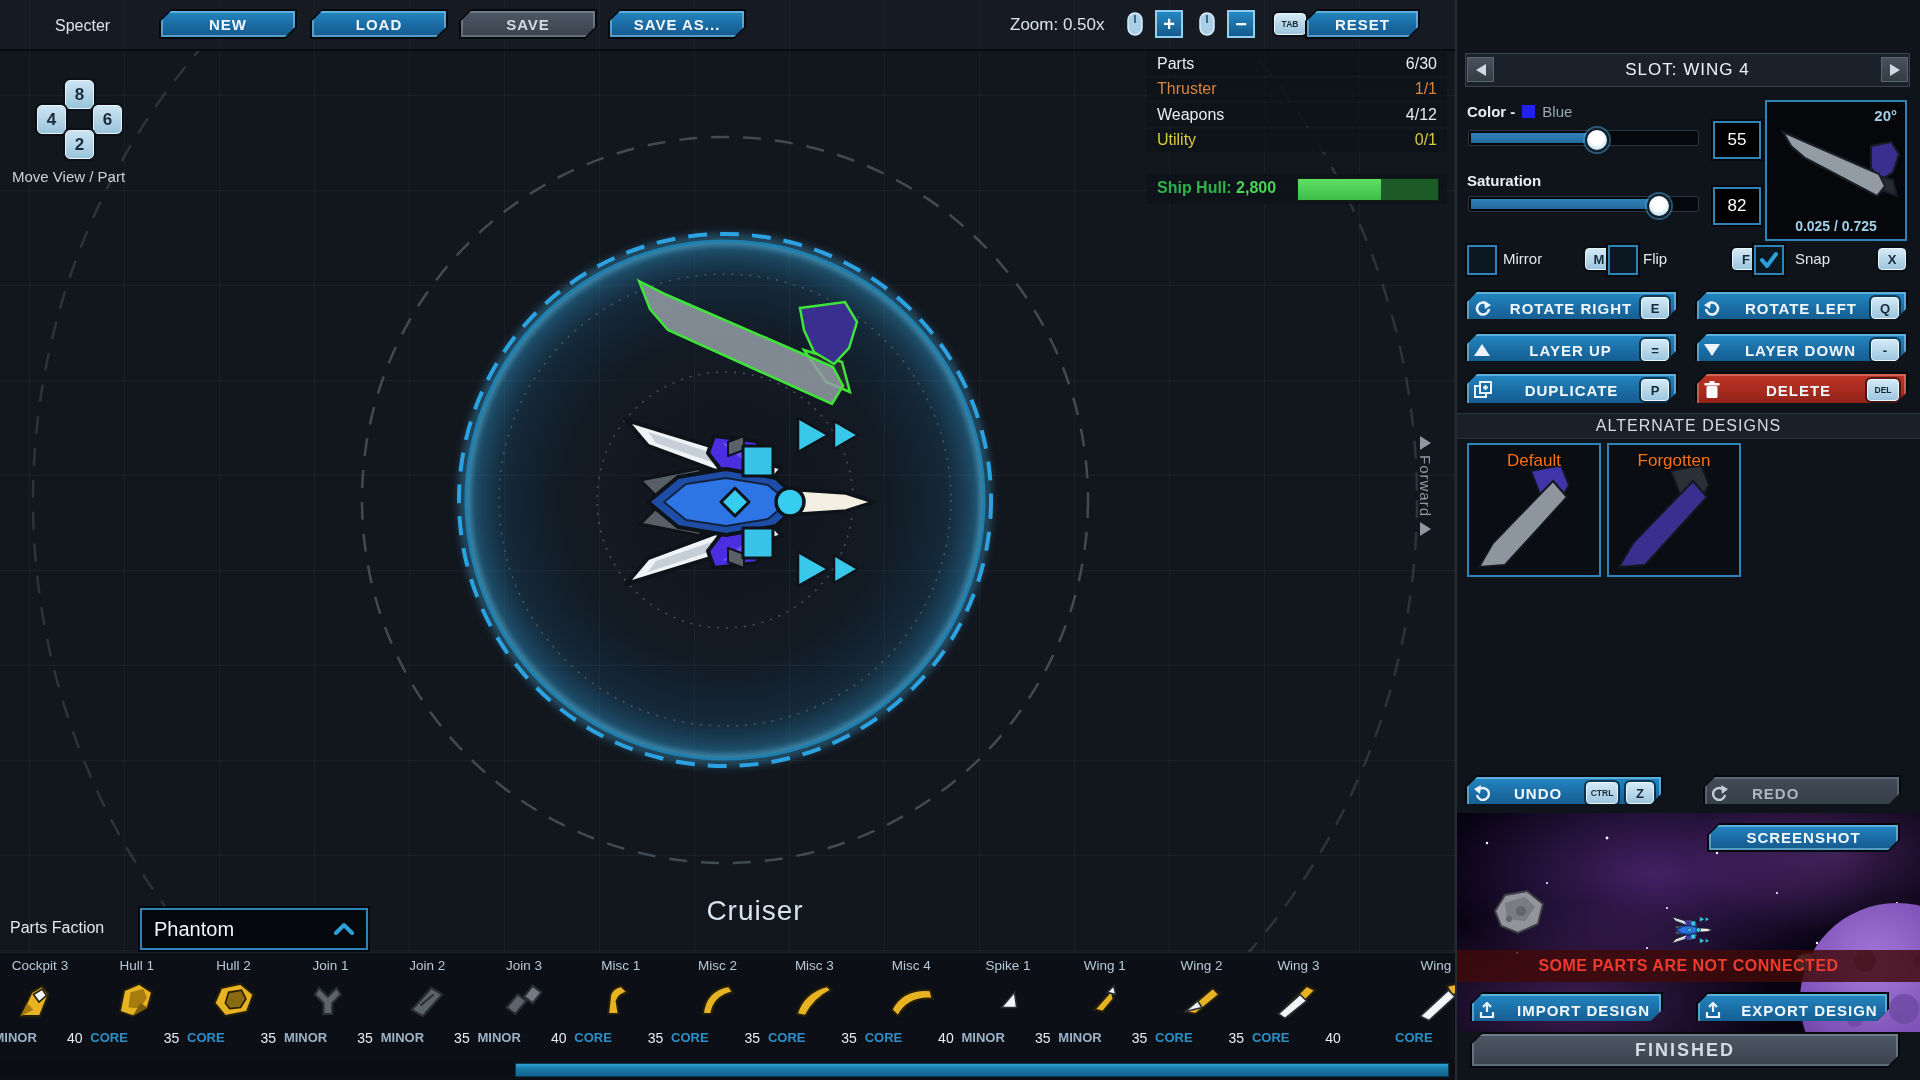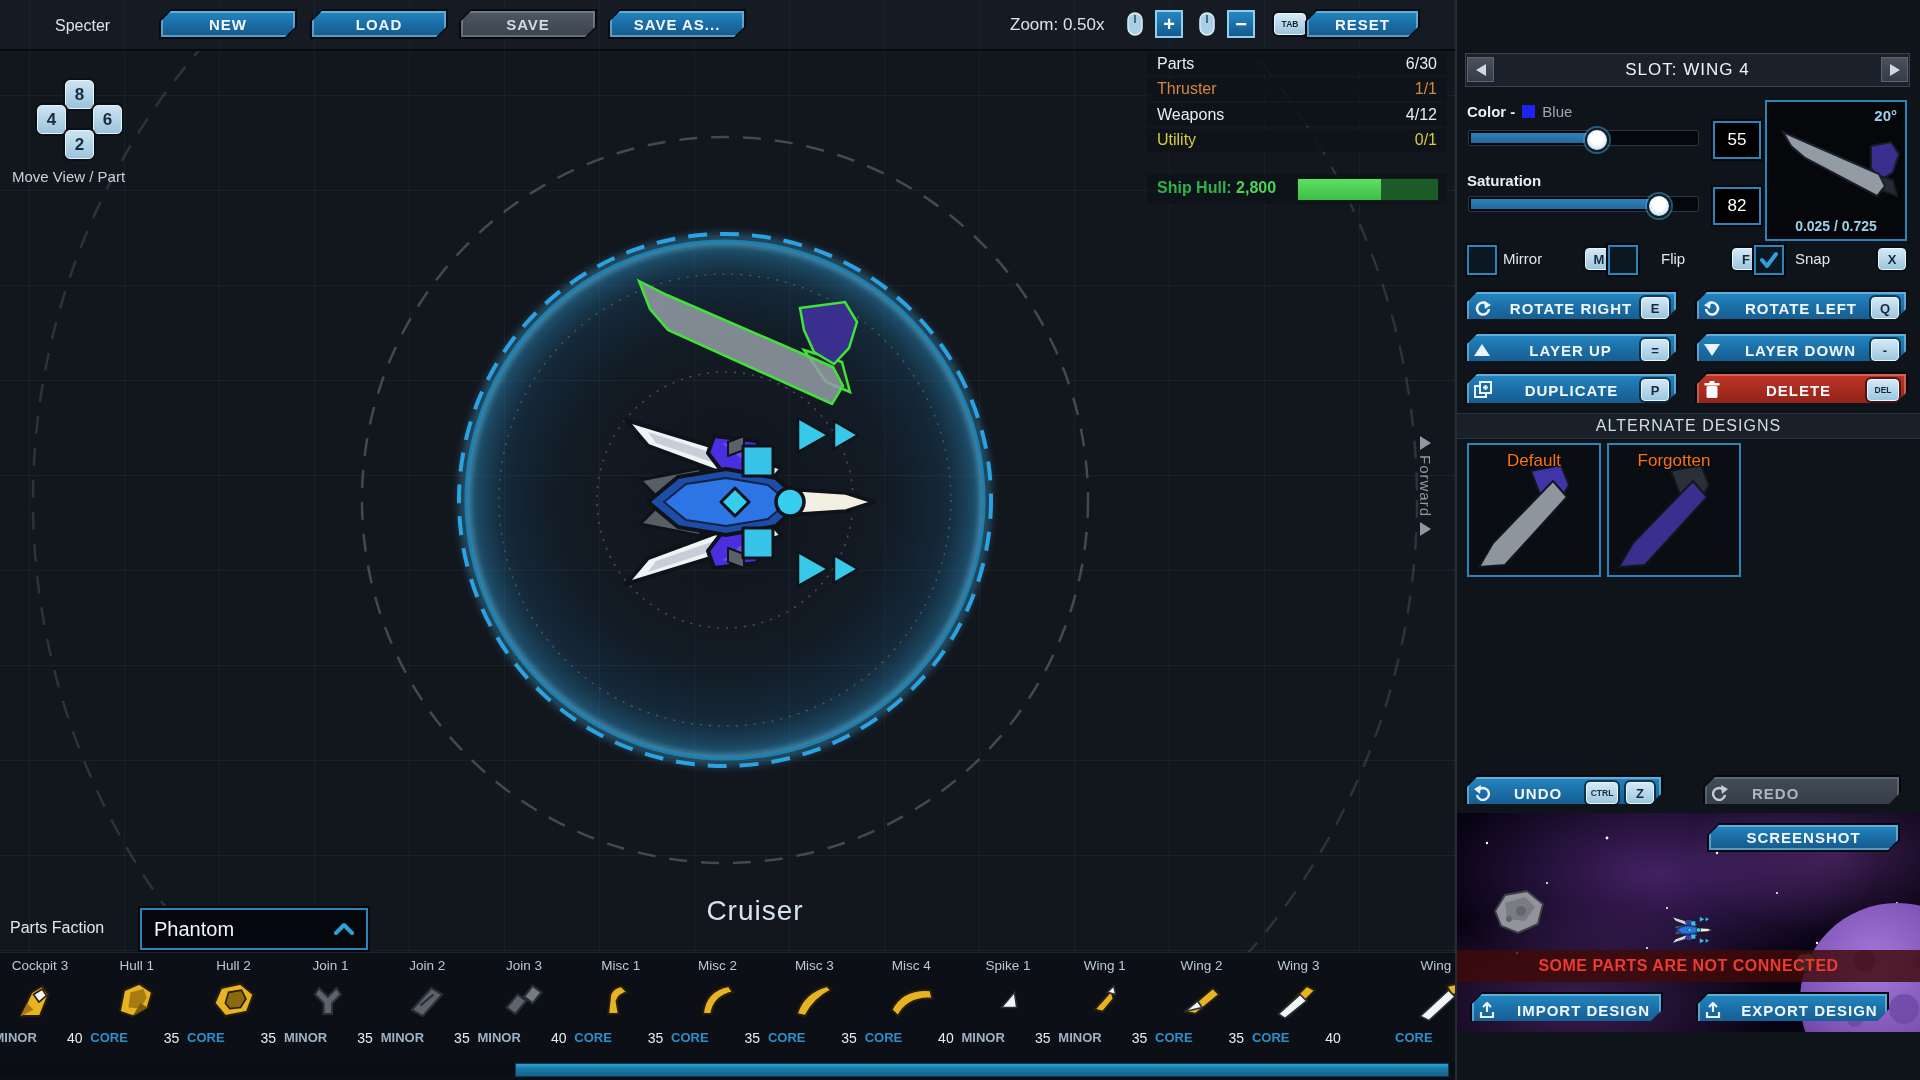--- a/index.html
+++ b/index.html
@@ -470,21 +470,21 @@
     </svg>
     <span class="abs" style="right:8px;top:5px;font-size:15px;color:#9fd0e8;">20°</span>
     <span class="abs" style="left:0;right:0;bottom:5px;text-align:center;font-size:14px;color:#9fd0e8;">0.025 / 0.725</span>
   </div>
 
   <div class="abs" id="cb-row" style="left:1467px;top:245px;width:440px;height:30px;">
       <div class="cb-box abs" style="left: 0px; top: 0px;"></div>
       <span class="abs plabel" style="left: 36px; top: 5px; font-weight: normal; color: rgb(223, 232, 239);">Mirror</span>
       <span class="abs keycap" style="left: 118px; top: 3px;">M</span>
       <div class="cb-box abs" style="left: 141px; top: 0px;"></div>
-      <span class="abs plabel" style="left: 194px; top: 5px; font-weight: normal; color: rgb(223, 232, 239);">Flip</span>
+      <span class="abs plabel" style="left: 176px; top: 5px; font-weight: normal; color: rgb(223, 232, 239);">Flip</span>
       <span class="abs keycap" style="left: 265px; top: 3px;">F</span>
       <div class="cb-box abs" style="left: 287px; top: 0px;">
         <svg width="20" height="20">
           <polyline points="3,10 8,16 17,4" fill="none" stroke="#2e9fd8" stroke-width="4" stroke-linecap="round" stroke-linejoin="round"></polyline>
         </svg>
       </div>
       <span class="abs plabel" style="left: 328px; top: 5px; font-weight: normal; color: rgb(223, 232, 239);">Snap</span>
       <span class="abs keycap" style="left: 411px; top: 3px;">X</span>
     </div>
 
@@ -678,13 +678,16 @@
     <svg width="16" height="17">
           <path d="M2 10 v5 h12 v-5" fill="none" stroke="#eaf4fa" stroke-width="2.2"></path>
           <line x1="8" y1="1" x2="8" y2="10" stroke="#eaf4fa" stroke-width="2.2"></line>
           <polyline points="4,5 8,1 12,5" fill="none" stroke="#eaf4fa" stroke-width="2.2"></polyline>
         </svg>
     <span class="divline"></span>
         <span class="lbl">EXPORT DESIGN</span>
       </button>
     </div>
 
+  <div class="chipF" style="left:1470px;top:1032px;width:430px;height:36px;">
+      <button class="chipI gray" style="font-size:18px;letter-spacing:2px;">FINISHED</button>
+    </div>
 </div>
 
 </body></html>

